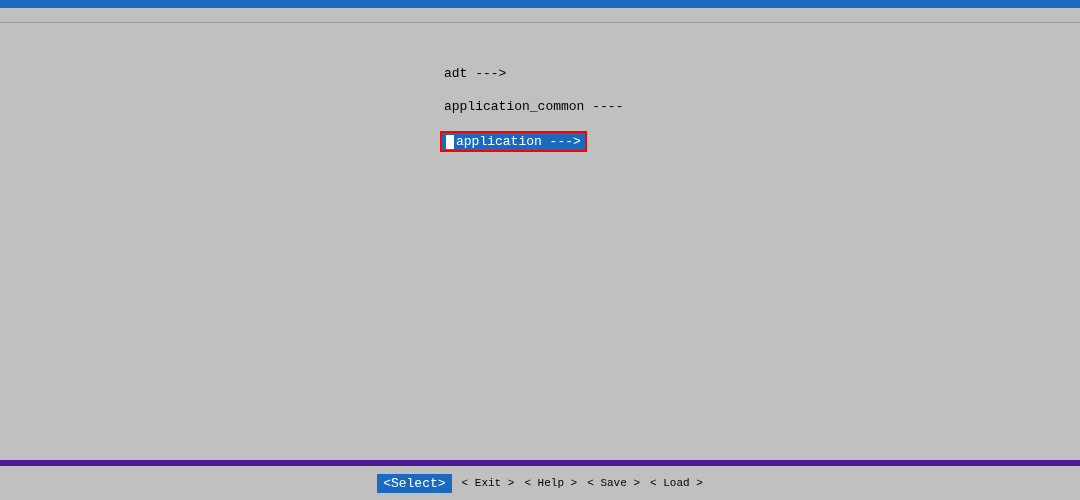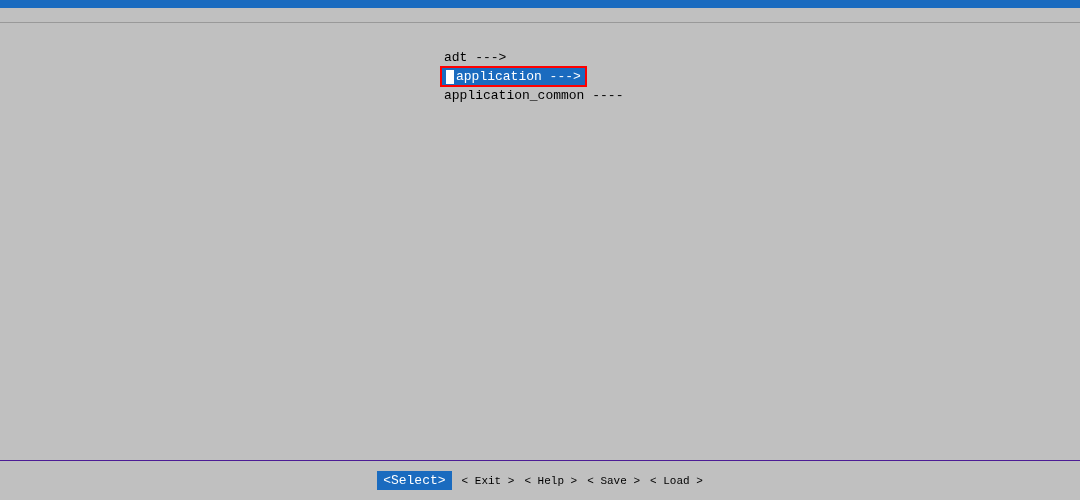--- a/index.html
+++ b/index.html
@@ -52,20 +52,21 @@
     }
 
     .menu-item {
       padding: 1px 4px;
       color: #000;
       white-space: nowrap;
       font-size: 13px;
       cursor: pointer;
       display: flex;
       align-items: center;
+      margin-top: 16px;
     }
 
     .menu-item.selected {
       background-color: #1a6bbf;
       color: white;
       border: 2px solid red;
       padding: 1px 4px;
     }
 
     .menu-item .selected-indicator {
@@ -89,21 +90,21 @@
       position: absolute;
       bottom: 0;
       left: 0;
       right: 0;
       height: 40px;
       background-color: #c0c0c0;
       display: flex;
       justify-content: center;
       align-items: center;
       gap: 10px;
-      border-top: 1px solid #4c1d95;
+      border-top: 6px solid #4c1d95;
     }
 
     .bottom-btn {
       font-family: 'Courier New', Courier, monospace;
       font-size: 13px;
       padding: 2px 6px;
       cursor: pointer;
       background-color: #c0c0c0;
       border: none;
     }
@@ -142,26 +143,26 @@
 </div>
 
 <hr class="divider-line">
 
 <div id="main-area">
   <div id="menu-container">
 
   <div class="menu-item">
         <span class="menu-item-text">adt  ---&gt;</span>
       </div>
+      <div class="menu-item">
+        <span class="menu-item-text">application_common  ----</span>
+      </div>
       <div class="menu-item selected">
         <span class="selected-indicator"></span>
         <span class="menu-item-text">application  ---&gt;</span>
-      </div>
-      <div class="menu-item">
-        <span class="menu-item-text">application_common  ----</span>
       </div>
     </div>
 </div>
 
 <div id="bottom-bar">
 
 <button class="bottom-btn active">&lt;Select&gt;</button>
     <button class="bottom-btn-plain">&lt; Exit &gt;</button>
     <button class="bottom-btn-plain">&lt; Help &gt;</button>
     <button class="bottom-btn-plain">&lt; Save &gt;</button>

